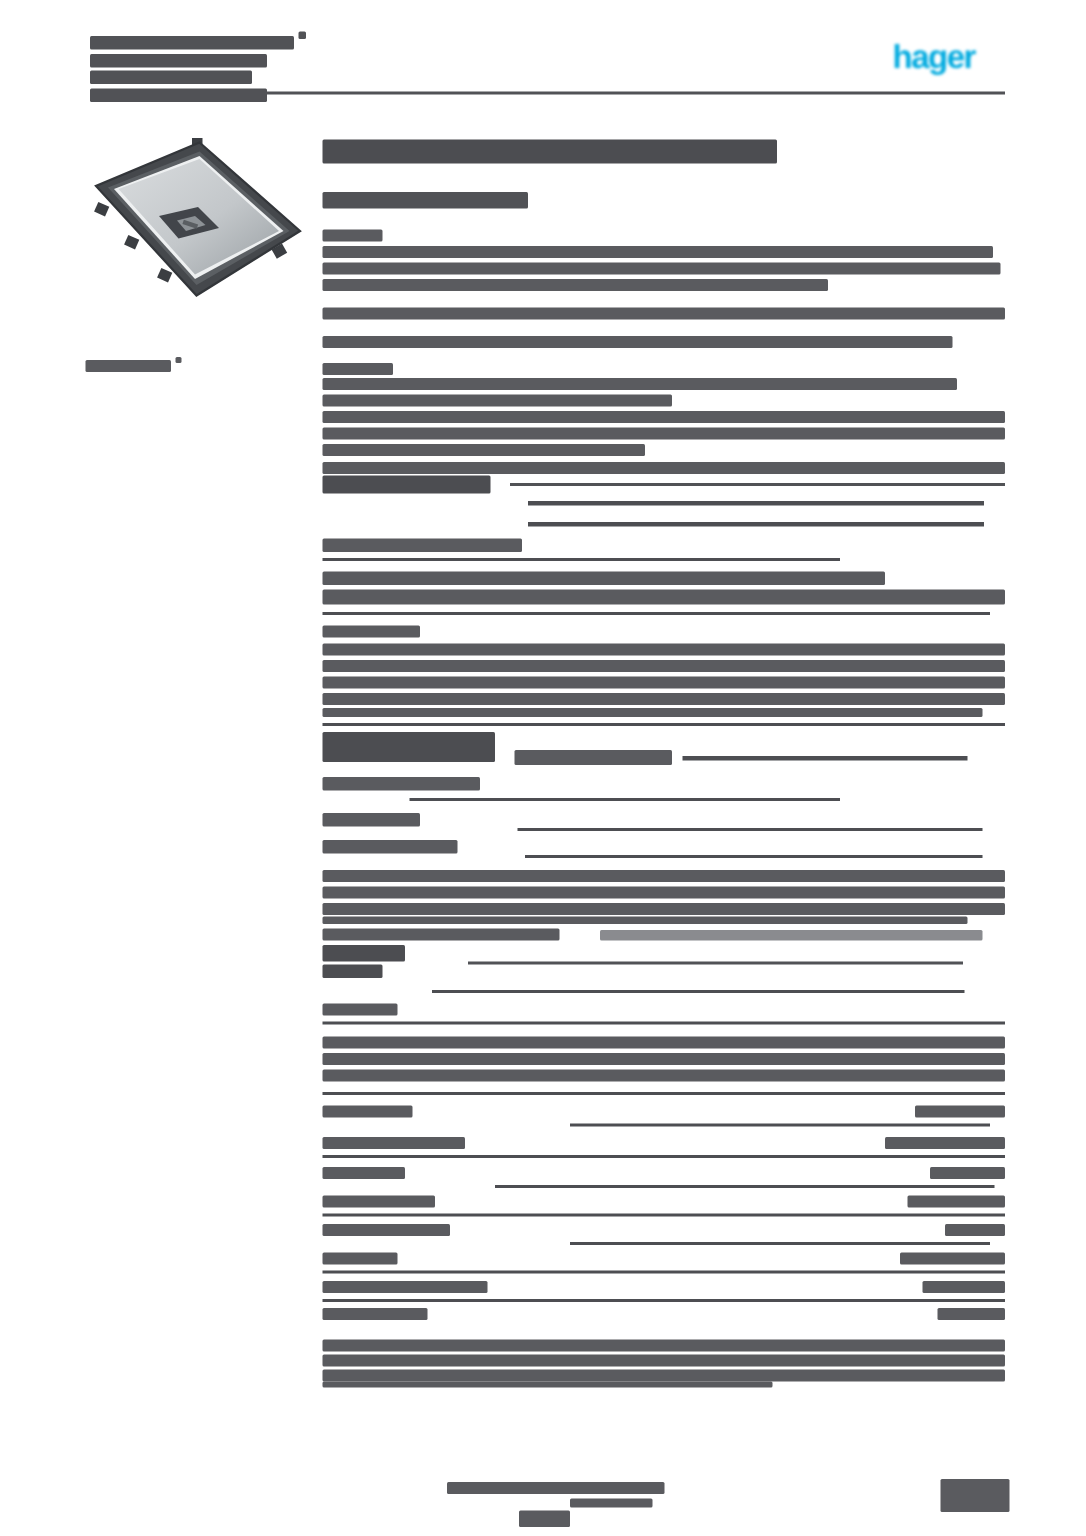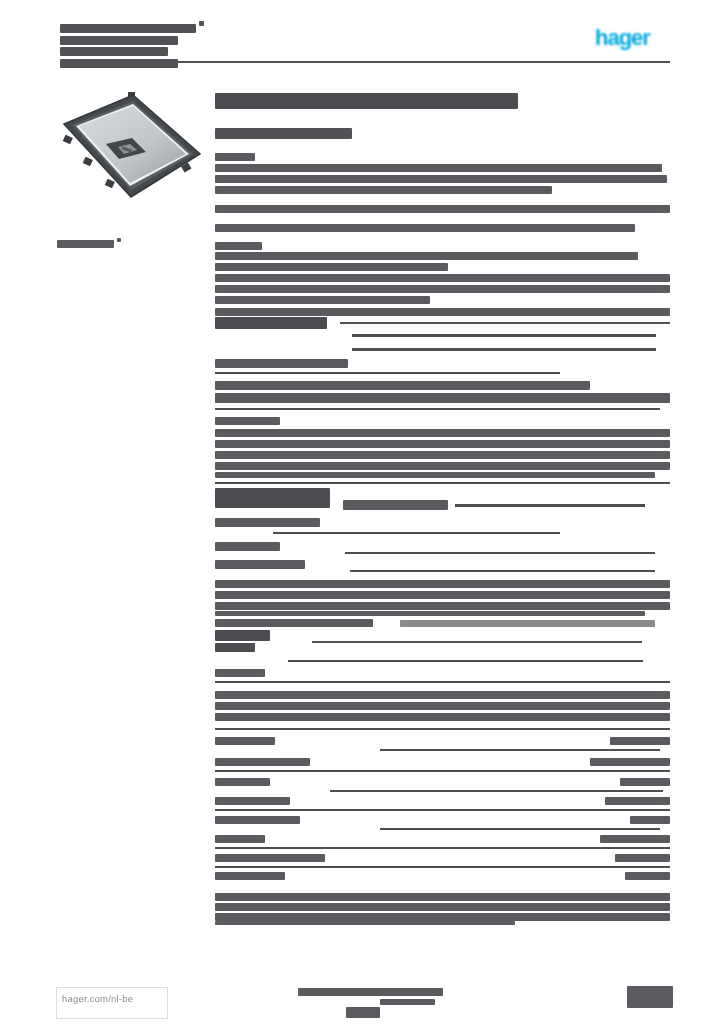--- a/index.html
+++ b/index.html
@@ -72,23 +72,20 @@
       <polygon points="71,12 127,62 68,94 14,34" fill="#eef0f1"></polygon>
 
       <polygon points="71,14 124,62 68,91 17,34" fill="url(#lidGrad)"></polygon>
 
       <polygon points="44,52 70,46 84,60 57,67" fill="#42454a"></polygon>
       <polygon points="56,55 68,52 75,58 62,62" fill="#8d9296"></polygon>
       <rect x="60" y="56" width="10" height="3" fill="#5a5e62" transform="rotate(18 65 57)"></rect>
     </svg>
   </div>
 
-  <div class="urlbox">
-    <span>hager.com/nl-be</span>
-  </div>
 
   <div id="redactions">
       <div class="blk k-bold" style="left: 60px; top: 24px; width: 136px; height: 9px;"></div>
       <div class="blk k-bold" style="left: 199px; top: 21px; width: 5px; height: 5px;"></div>
       <div class="blk k-bold" style="left: 60px; top: 36px; width: 118px; height: 9px;"></div>
       <div class="blk k-bold" style="left: 60px; top: 47px; width: 108px; height: 9px;"></div>
       <div class="blk k-bold" style="left: 60px; top: 59px; width: 118px; height: 9px;"></div>
       <div class="blk k-rule" style="left: 178px; top: 61px; width: 492px; height: 2px;"></div>
       <div class="blk k-bar" style="left: 57px; top: 240px; width: 57px; height: 8px;"></div>
       <div class="blk k-bar" style="left: 117px; top: 238px; width: 4px; height: 4px;"></div>

